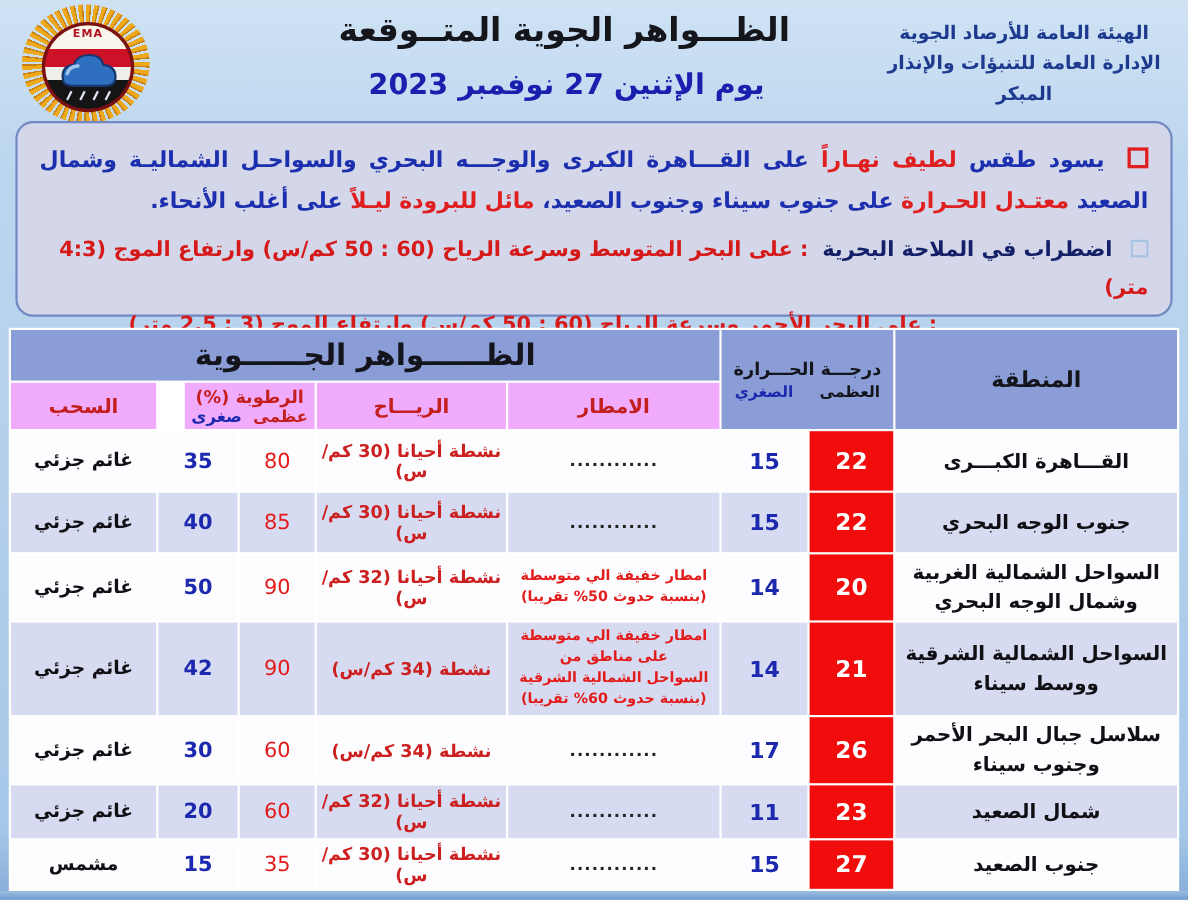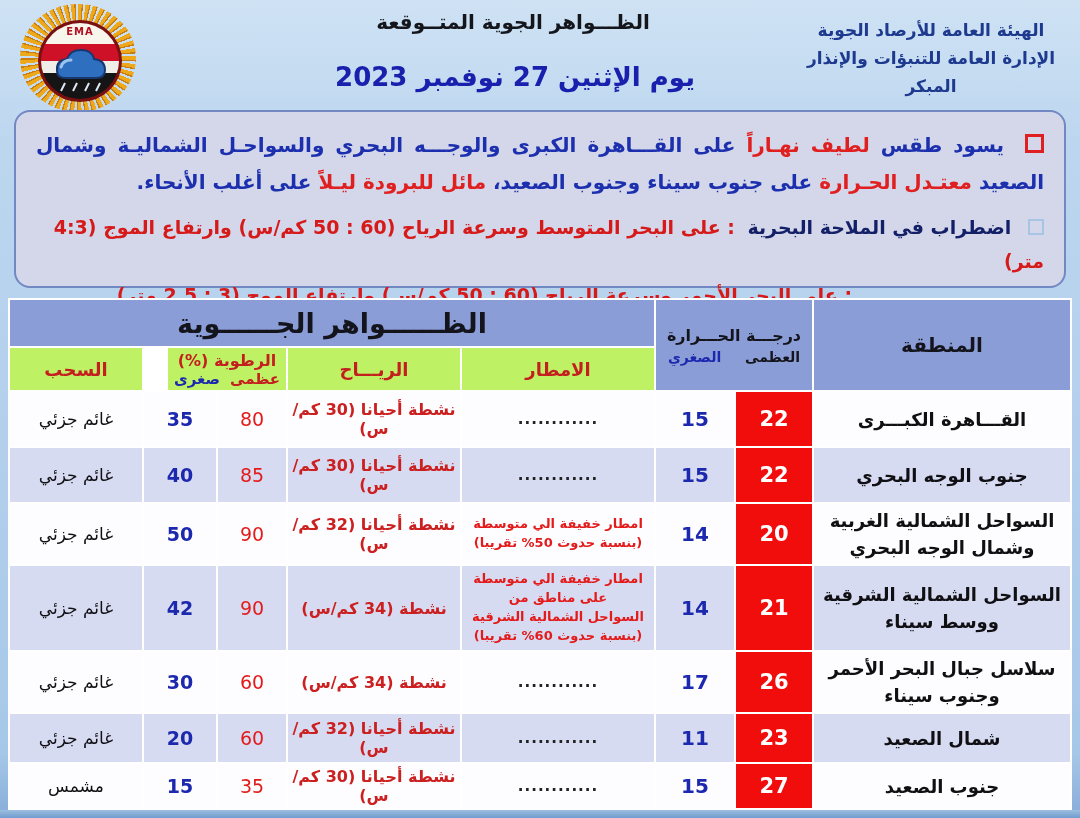--- a/index.html
+++ b/index.html
@@ -5,21 +5,21 @@
   html,body{margin:0;padding:0;}
   body{
     width:1080px;height:818px;position:relative;overflow:hidden;
     font-family:"DejaVu Sans","Liberation Sans",sans-serif;
     background:linear-gradient(180deg,#cfe2f4 0%,#bcd6ef 18%,#b3cfec 55%,#a6c8e8 92%,#86abd8 100%);
   }
   
   .org-block{position:absolute;top:16px;right:10px;width:278px;text-align:center;
     color:#1d3a8f;font-weight:bold;font-size:17px;line-height:1.65;}
   .main-title{position:absolute;top:10px;left:278px;width:470px;text-align:center;
-    color:#15161c;font-weight:bold;font-size:20px;}
+    color:#15161c;font-weight:bold;font-size:30px;}
   .date-line{position:absolute;top:62px;left:300px;width:430px;text-align:center;
     color:#1820ad;font-weight:bold;font-size:26px;}
   .logo{position:absolute;top:4px;left:20px;width:116px;height:108px;}
   .sunburst{position:absolute;inset:0;border-radius:50%;
     background:repeating-conic-gradient(#eda81c 0deg 4deg, #c97f10 4deg 5.5deg, rgba(255,255,255,0) 5.5deg 8deg);}
   .globe{position:absolute;top:16px;left:18px;width:78px;height:76px;border-radius:50%;
     border:3px solid #7a1010;overflow:hidden;
     background:linear-gradient(180deg,#f7f5ec 0%,#f7f5ec 28%,#ce1126 28%,#ce1126 50%,#efeee8 50%,#efeee8 66%,#151515 66%,#151515 100%);}
   .ema{display:block;text-align:center;margin-top:3px;color:#b01020;font-weight:bold;font-size:10px;letter-spacing:1px;}
   .cloud{position:absolute;left:4px;top:18px;}
@@ -35,41 +35,41 @@
   .sq{display:inline-block;width:13px;height:13px;border:3px solid #e02020;margin-left:10px;vertical-align:-1px;}
   .sq.light{width:12px;height:12px;border:2px solid #a8c4e4;}
   
   .weather-table{position:absolute;top:298px;left:8px;width:1064px;box-sizing:border-box;
     background:#ffffff;padding:2px;direction:rtl;
     display:grid;gap:2px;
     grid-template-columns:256px 76px 78px 192px 172px 68px 72px 1fr;
     grid-template-rows:46px 42px 54px 54px 60px 84px 60px 48px 44px;}
   .cell{display:flex;flex-direction:column;align-items:center;justify-content:center;text-align:center;}
   .hdr{background:#8b9dd7;}
-  .subhdr{background:#bef264;color:#c41f1f;font-weight:bold;font-size:18px;}
+  .subhdr{background:#f0abfc;color:#c41f1f;font-weight:bold;font-size:18px;}
   .tbl-title{grid-column:4 / 9;grid-row:1;font-size:27px;font-weight:bold;color:#14151c;text-align:right;}
   .temp-hdr{grid-column:2 / 4;grid-row:1 / 3;font-size:16px;font-weight:bold;color:#14151c;}
   .temp-hdr .sub{display:flex;flex-direction:row;width:100%;justify-content:space-around;font-size:14px;margin-top:4px;}
   .temp-hdr .min-l{color:#1c28ad;}
   .region-hdr{grid-column:1;grid-row:1 / 3;font-size:20px;font-weight:bold;color:#14151c;}
   .hum-hdr{grid-column:6 / 8;margin-left:24px;}
   .hum-hdr .hline{display:flex;gap:10px;font-size:15px;}
   .hum-hdr .min-l{color:#1c28ad;}
   .hum-hdr .top{font-size:16px;}
   .rowA{background:#fdfdff;}
   .rowB{background:#d7dbf1;}
   .region-c{font-size:18px;font-weight:bold;color:#101014;line-height:1.5;}
   .tmax-c{background:#f20d0d !important;color:#ffffff;font-size:21px;font-weight:bold;}
   .tmin-c{color:#1c28ad;font-size:20px;font-weight:bold;}
   .rain-dots{color:#222;font-size:15px;letter-spacing:1px;font-weight:bold;}
   .rain-text{color:#e31b1b;font-size:13px;font-weight:bold;line-height:1.45;}
   .wind-c{color:#cc2020;font-size:16px;font-weight:bold;}
   .hmax-c{color:#e31b1b;font-size:19px;font-weight:normal;}
   .hmin-c{color:#1c28ad;font-size:19px;font-weight:bold;}
-  .clouds-c{color:#101014;font-size:17px;font-weight:normal;}
+  .clouds-c{color:#101014;font-size:17px;font-weight:bold;}
   .footer-strip{position:absolute;left:0;right:0;bottom:0;height:8px;
     background:linear-gradient(180deg,#9dbede,#6f9cd0);}
 </style>
 </head>
 <body>
 
 <div class="org-block">
   <div>الهيئة العامة للأرصاد الجوية</div>
   <div>الإدارة العامة للتنبؤات والإنذار المبكر</div>
 </div>

